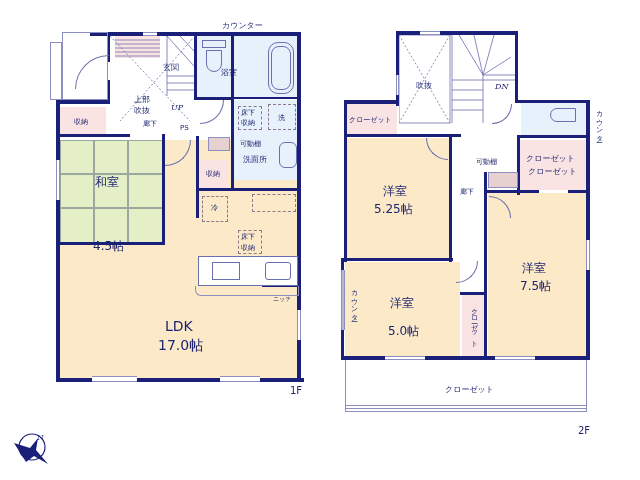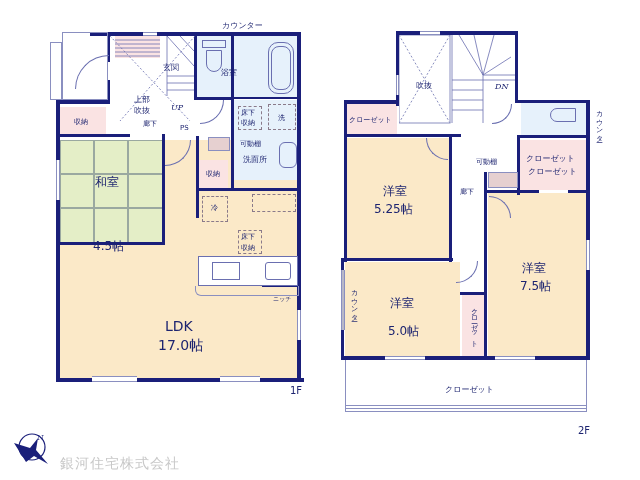--- a/index.html
+++ b/index.html
@@ -235,14 +235,13 @@
   <div class="lbl xs" style="left:445px;top:384px;font-size:8px;">クローゼット</div>
   <div class="lbl sm" style="left:578px;top:425px;font-size:10px;">2F</div>
 </div>
 
 <div class="abs" style="left:0;top:425px;width:640px;height:55px;">
   <svg class="abs" style="left:10px;top:5px;" width="40" height="40" viewBox="0 0 40 40">
     <circle cx="22" cy="17" r="13" fill="none" stroke="#1a1f7a" stroke-width="1.2"></circle>
     <path d="M4 13 L20 18 L28 8 L26 20 L38 34 L24 26 L16 32 Z" fill="#1a1f7a"></path>
     <text x="27" y="10" font-size="8" fill="#1a1f7a" font-family="DejaVu Serif, serif">N</text>
   </svg>
-  <div class="lbl" style="left:60px;top:30px;font-size:14px;color:#c8c8c8;letter-spacing:1px;">銀河住宅株式会社</div>
 </div>
 
 </body></html>

